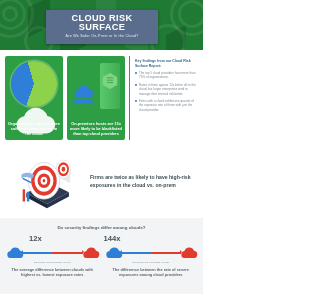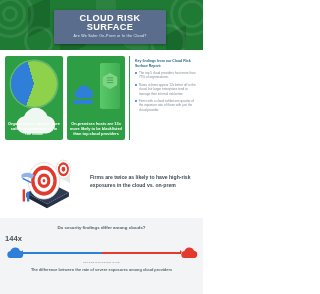--- a/index.html
+++ b/index.html
@@ -24,21 +24,21 @@
   }
   .hdr-tex b {
     position: absolute; background: rgba(0,0,0,.16);
     transform: skewY(-26deg);
   }
   .hdr-tex u {
     position: absolute; background: rgba(255,255,255,.07);
     transform: skewY(26deg);
   }
   .title-plate {
-    position: absolute; left: 54px; top: 10px;
+    position: absolute; left: 46px; top: 10px;
     width: 112px; padding: 4px 2px 5px;
     background: #5a6d8c; text-align: center;
     border-radius: 1px;
     box-shadow: 0 1px 3px rgba(0,0,0,.35);
   }
   .title-plate h1 {
     font-size: 9.2px; letter-spacing: .4px; color: #fff;
     font-weight: bold; line-height: 1;
   }
   .title-plate h2 {
@@ -250,20 +250,37 @@
       <rect x="20" y="58" width="4" height="20" fill="#e23b2e"></rect>
       <rect x="27" y="62" width="4" height="16" fill="#2f7ed8"></rect>
     </svg>
     <p>Firms are twice as likely to have high-risk exposures in the cloud vs. on-prem</p>
   </div>
 
   <div class="sec3">
     <h3>Do security findings differ among clouds?</h3>
     <div class="compare">
 
+      <div class="cmp left">
+        <div class="multi">12x</div>
+        <div class="arrows">
+          <svg class="cl-b" viewBox="0 0 26 16">
+            <path d="M7 15h13a5 5 0 0 0 .6-9.96A7 7 0 0 0 7.4 5.2 5 5 0 0 0 7 15z" fill="#2f7ed8"></path>
+          </svg>
+          <svg class="cl-r" viewBox="0 0 26 16">
+            <path d="M7 15h13a5 5 0 0 0 .6-9.96A7 7 0 0 0 7.4 5.2 5 5 0 0 0 7 15z" fill="#e23b2e"></path>
+          </svg>
+          <div class="arrow-row">
+            <span class="ar blue"></span>
+            <span class="ar red"></span>
+          </div>
+        </div>
+        <div class="ser">SEVERE EXPOSURE RATE</div>
+        <p class="desc">The average difference between clouds with highest vs. lowest exposure rates</p>
+      </div>
 
       <div class="cmp right">
         <div class="multi">144x</div>
         <div class="arrows">
           <svg class="cl-b" viewBox="0 0 26 16">
             <path d="M7 15h13a5 5 0 0 0 .6-9.96A7 7 0 0 0 7.4 5.2 5 5 0 0 0 7 15z" fill="#2f7ed8"></path>
           </svg>
           <svg class="cl-r" viewBox="0 0 26 16">
             <path d="M7 15h13a5 5 0 0 0 .6-9.96A7 7 0 0 0 7.4 5.2 5 5 0 0 0 7 15z" fill="#e23b2e"></path>
           </svg>

